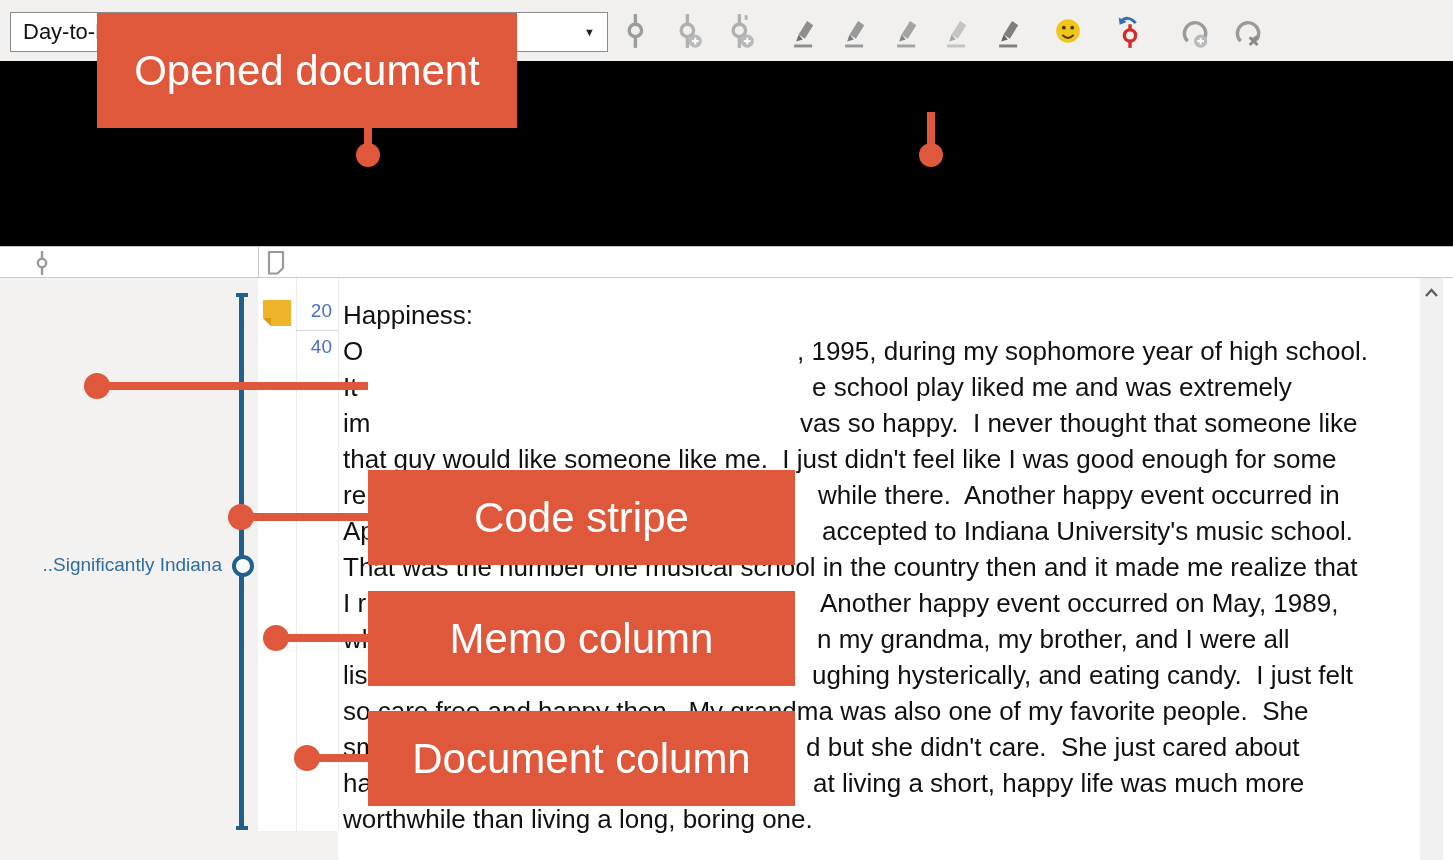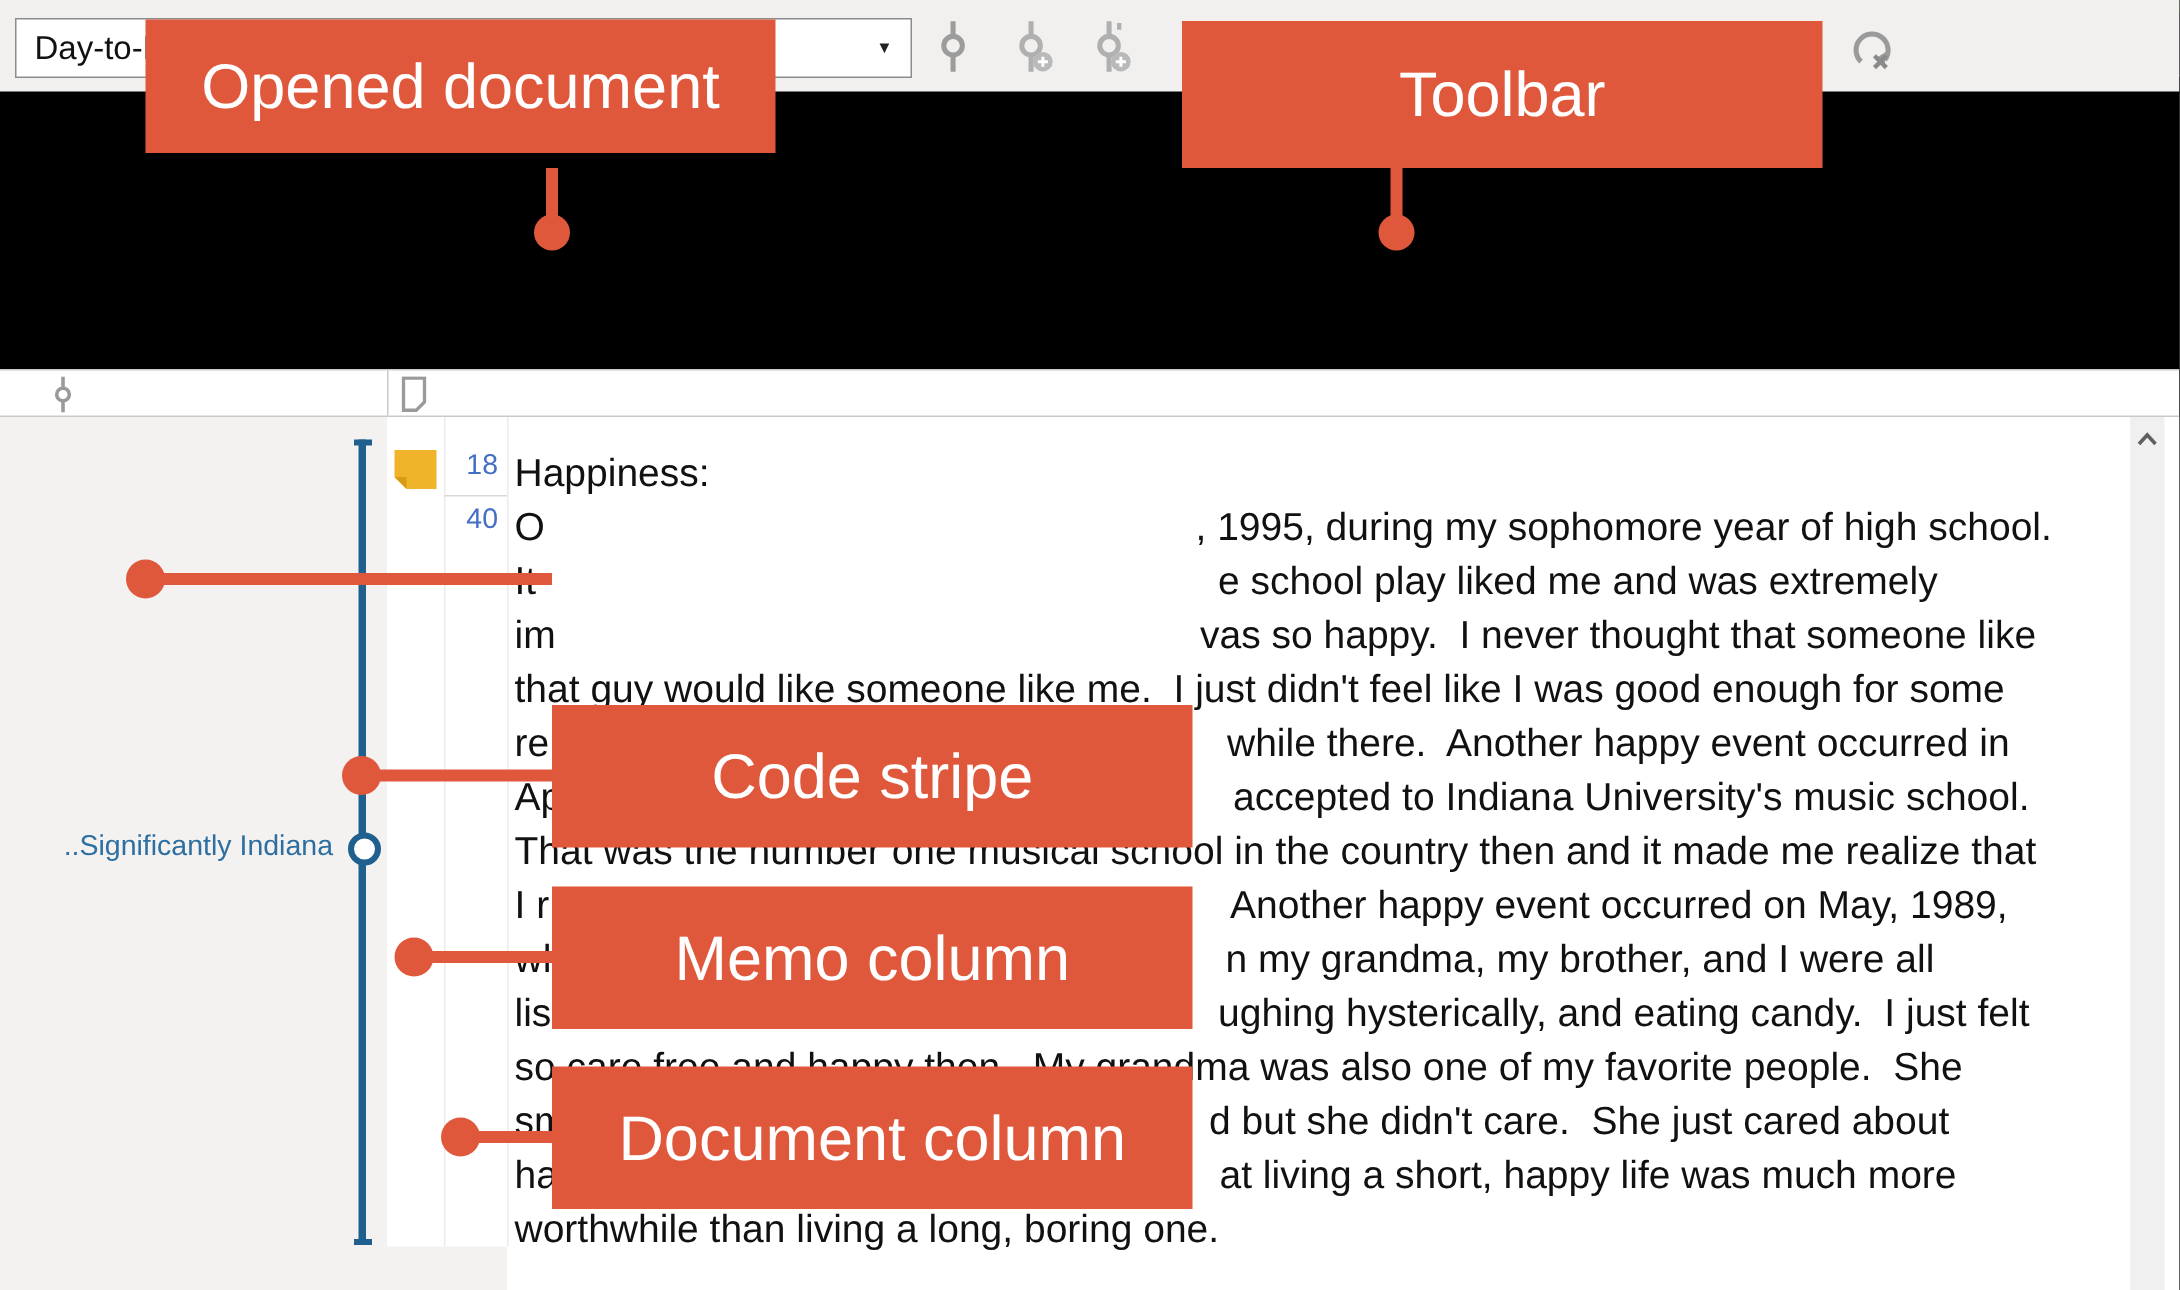--- a/index.html
+++ b/index.html
@@ -246,35 +246,34 @@
     <div class="abs" id="code-label">..Significantly Indiana</div>
 
     
     <span class="abs" style="left:262px;top:21px;">
       <svg width="30" height="28" viewBox="0 0 30 28">
         <path d="M1 1 H29 V27 H9 L1 19 Z" fill="#F0B42A"></path>
         <path d="M1 19 H9 V27 Z" fill="#D79B15"></path>
       </svg>
     </span>
 
-    <span id="para-num-holder"><div class="para-num" style="top: 22px;">18</div><div class="para-num" style="top: 58px;">40</div></span>
+    <span id="para-num-holder"><div class="para-num" style="top: 22px;">20</div><div class="para-num" style="top: 58px;">40</div></span>
     <span id="text-lines-holder"><div class="frag" style="left: 343px; top: 19px;">Happiness:</div><div class="frag" style="left: 343px; top: 55px;">O</div><div class="frag" style="left: 797px; top: 55px;">, 1995, during my sophomore year of high school.</div><div class="frag" style="left: 343px; top: 91px;">It</div><div class="frag" style="left: 812px; top: 91px;">e school play liked me and was extremely</div><div class="frag" style="left: 343px; top: 127px;">im</div><div class="frag" style="left: 800px; top: 127px;">vas so happy.  I never thought that someone like</div><div class="frag" style="left: 343px; top: 163px;">that guy would like someone like me.  I just didn't feel like I was good enough for some</div><div class="frag" style="left: 343px; top: 199px;">re</div><div class="frag" style="left: 818px; top: 199px;">while there.  Another happy event occurred in</div><div class="frag" style="left: 343px; top: 235px;">Ap</div><div class="frag" style="left: 822px; top: 235px;">accepted to Indiana University's music school.</div><div class="frag" style="left: 343px; top: 271px;">That was the number one musical school in the country then and it made me realize that</div><div class="frag" style="left: 343px; top: 307px;">I r</div><div class="frag" style="left: 820px; top: 307px;">Another happy event occurred on May, 1989,</div><div class="frag" style="left: 343px; top: 343px;">wh</div><div class="frag" style="left: 817px; top: 343px;">n my grandma, my brother, and I were all</div><div class="frag" style="left: 343px; top: 379px;">lis</div><div class="frag" style="left: 812px; top: 379px;">ughing hysterically, and eating candy.  I just felt</div><div class="frag" style="left: 343px; top: 415px;">so care free and happy then.  My grandma was also one of my favorite people.  She</div><div class="frag" style="left: 343px; top: 451px;">sm</div><div class="frag" style="left: 806px; top: 451px;">d but she didn't care.  She just cared about</div><div class="frag" style="left: 343px; top: 487px;">ha</div><div class="frag" style="left: 813px; top: 487px;">at living a short, happy life was much more</div><div class="frag" style="left: 343px; top: 523px;">worthwhile than living a long, boring one.</div></span>
 
     <div class="abs" id="scrollbar">
       <span class="abs" style="left:4px;top:10px;">
         <svg width="15" height="10" viewBox="0 0 15 10">
           <path d="M2 8 L7.5 2 L13 8" fill="none" stroke="#606060" stroke-width="2.4"></path>
         </svg>
       </span>
     </div>
     <div class="abs" id="scroll-gap"></div>
   </div>
 
-  <div class="callout" style="left:97px;top:13px;width:420px;height:89px;">Opened document</div>
-  <div class="callout" style="left:788px;top:14px;width:427px;height:98px;">Toolbar</div>
+  <div class="callout" style="left:97px;top:13px;width:420px;height:115px;">Opened document</div>
   <div class="callout" style="left:368px;top:470px;width:427px;height:95px;">Code stripe</div>
   <div class="callout" style="left:368px;top:591px;width:427px;height:95px;">Memo column</div>
   <div class="callout" style="left:368px;top:711px;width:427px;height:95px;">Document column</div>
 
   <div class="conn" style="left:364px;top:112px;width:8px;height:40px;"></div>
   <div class="dot" style="left:356px;top:143px;width:24px;height:24px;"></div>
   <div class="conn" style="left:927px;top:112px;width:8px;height:40px;"></div>
   <div class="dot" style="left:919px;top:143px;width:24px;height:24px;"></div>
 
   <div class="conn" style="left:97px;top:382px;width:271px;height:8px;"></div>

